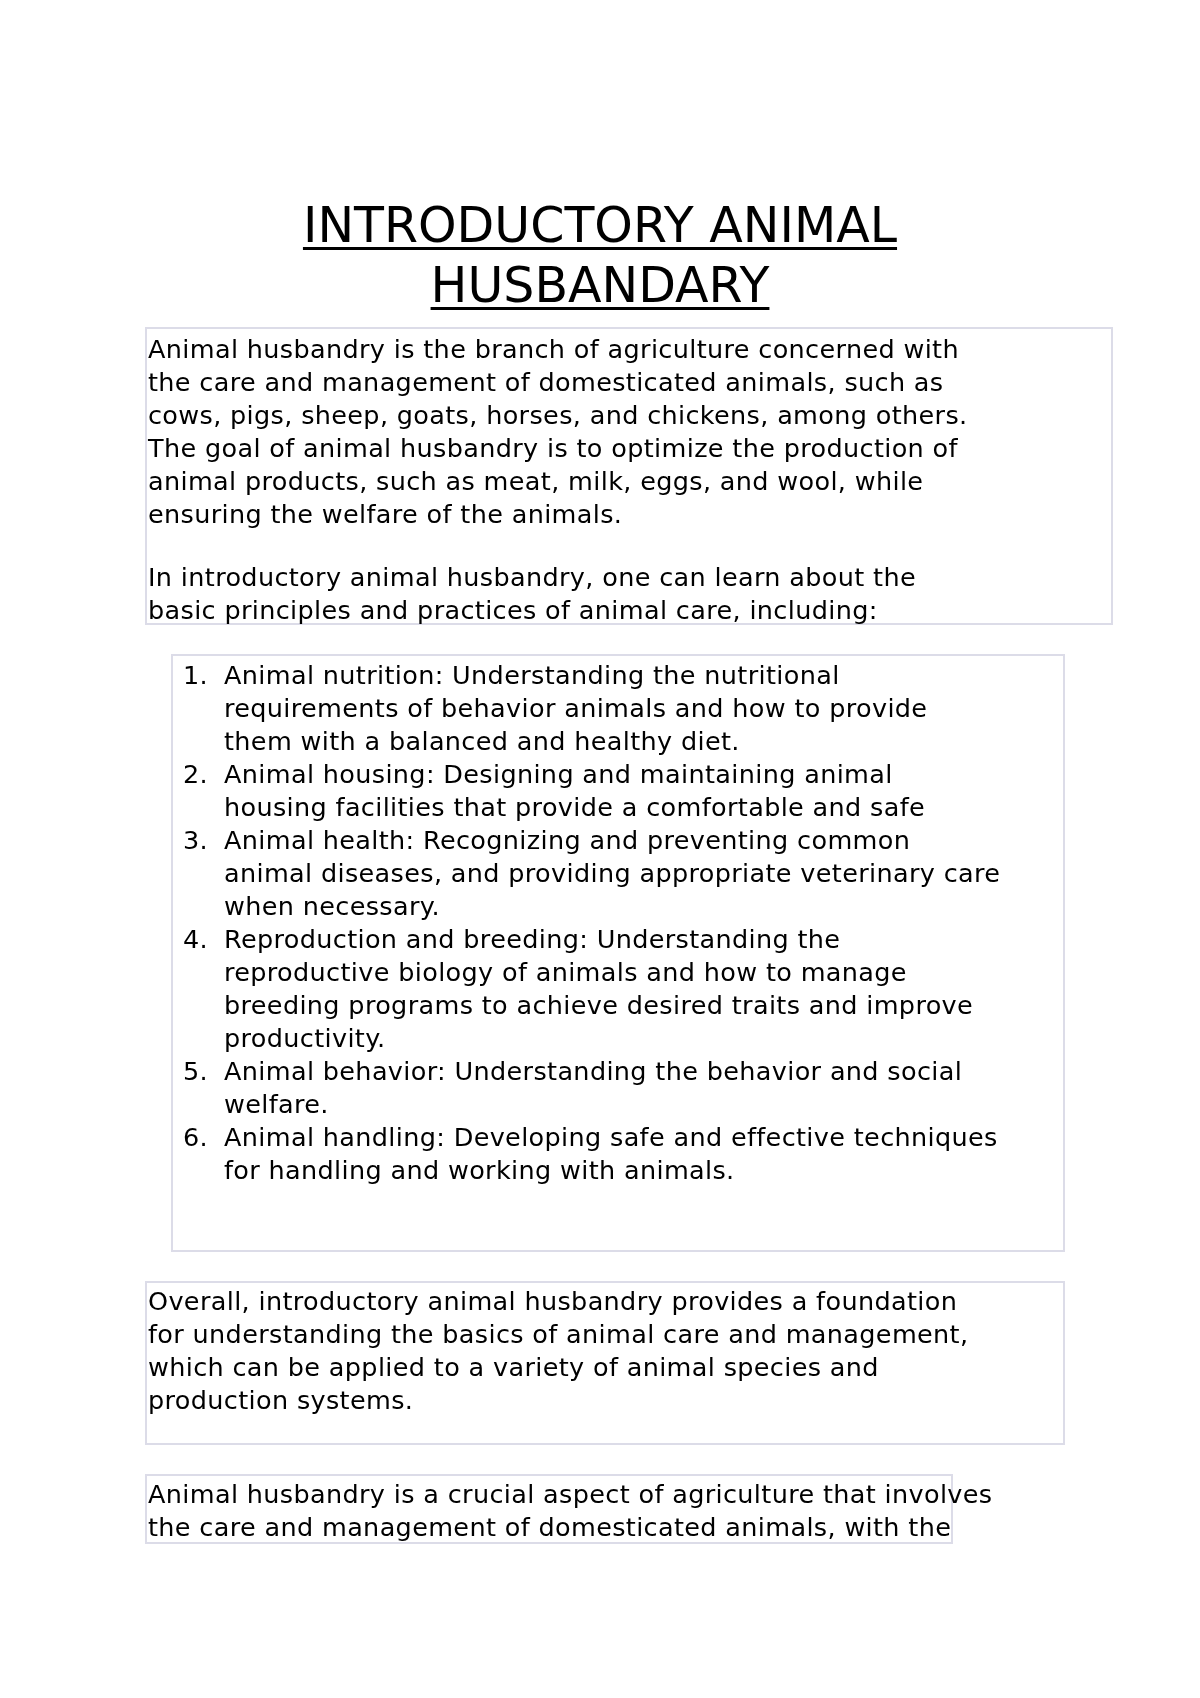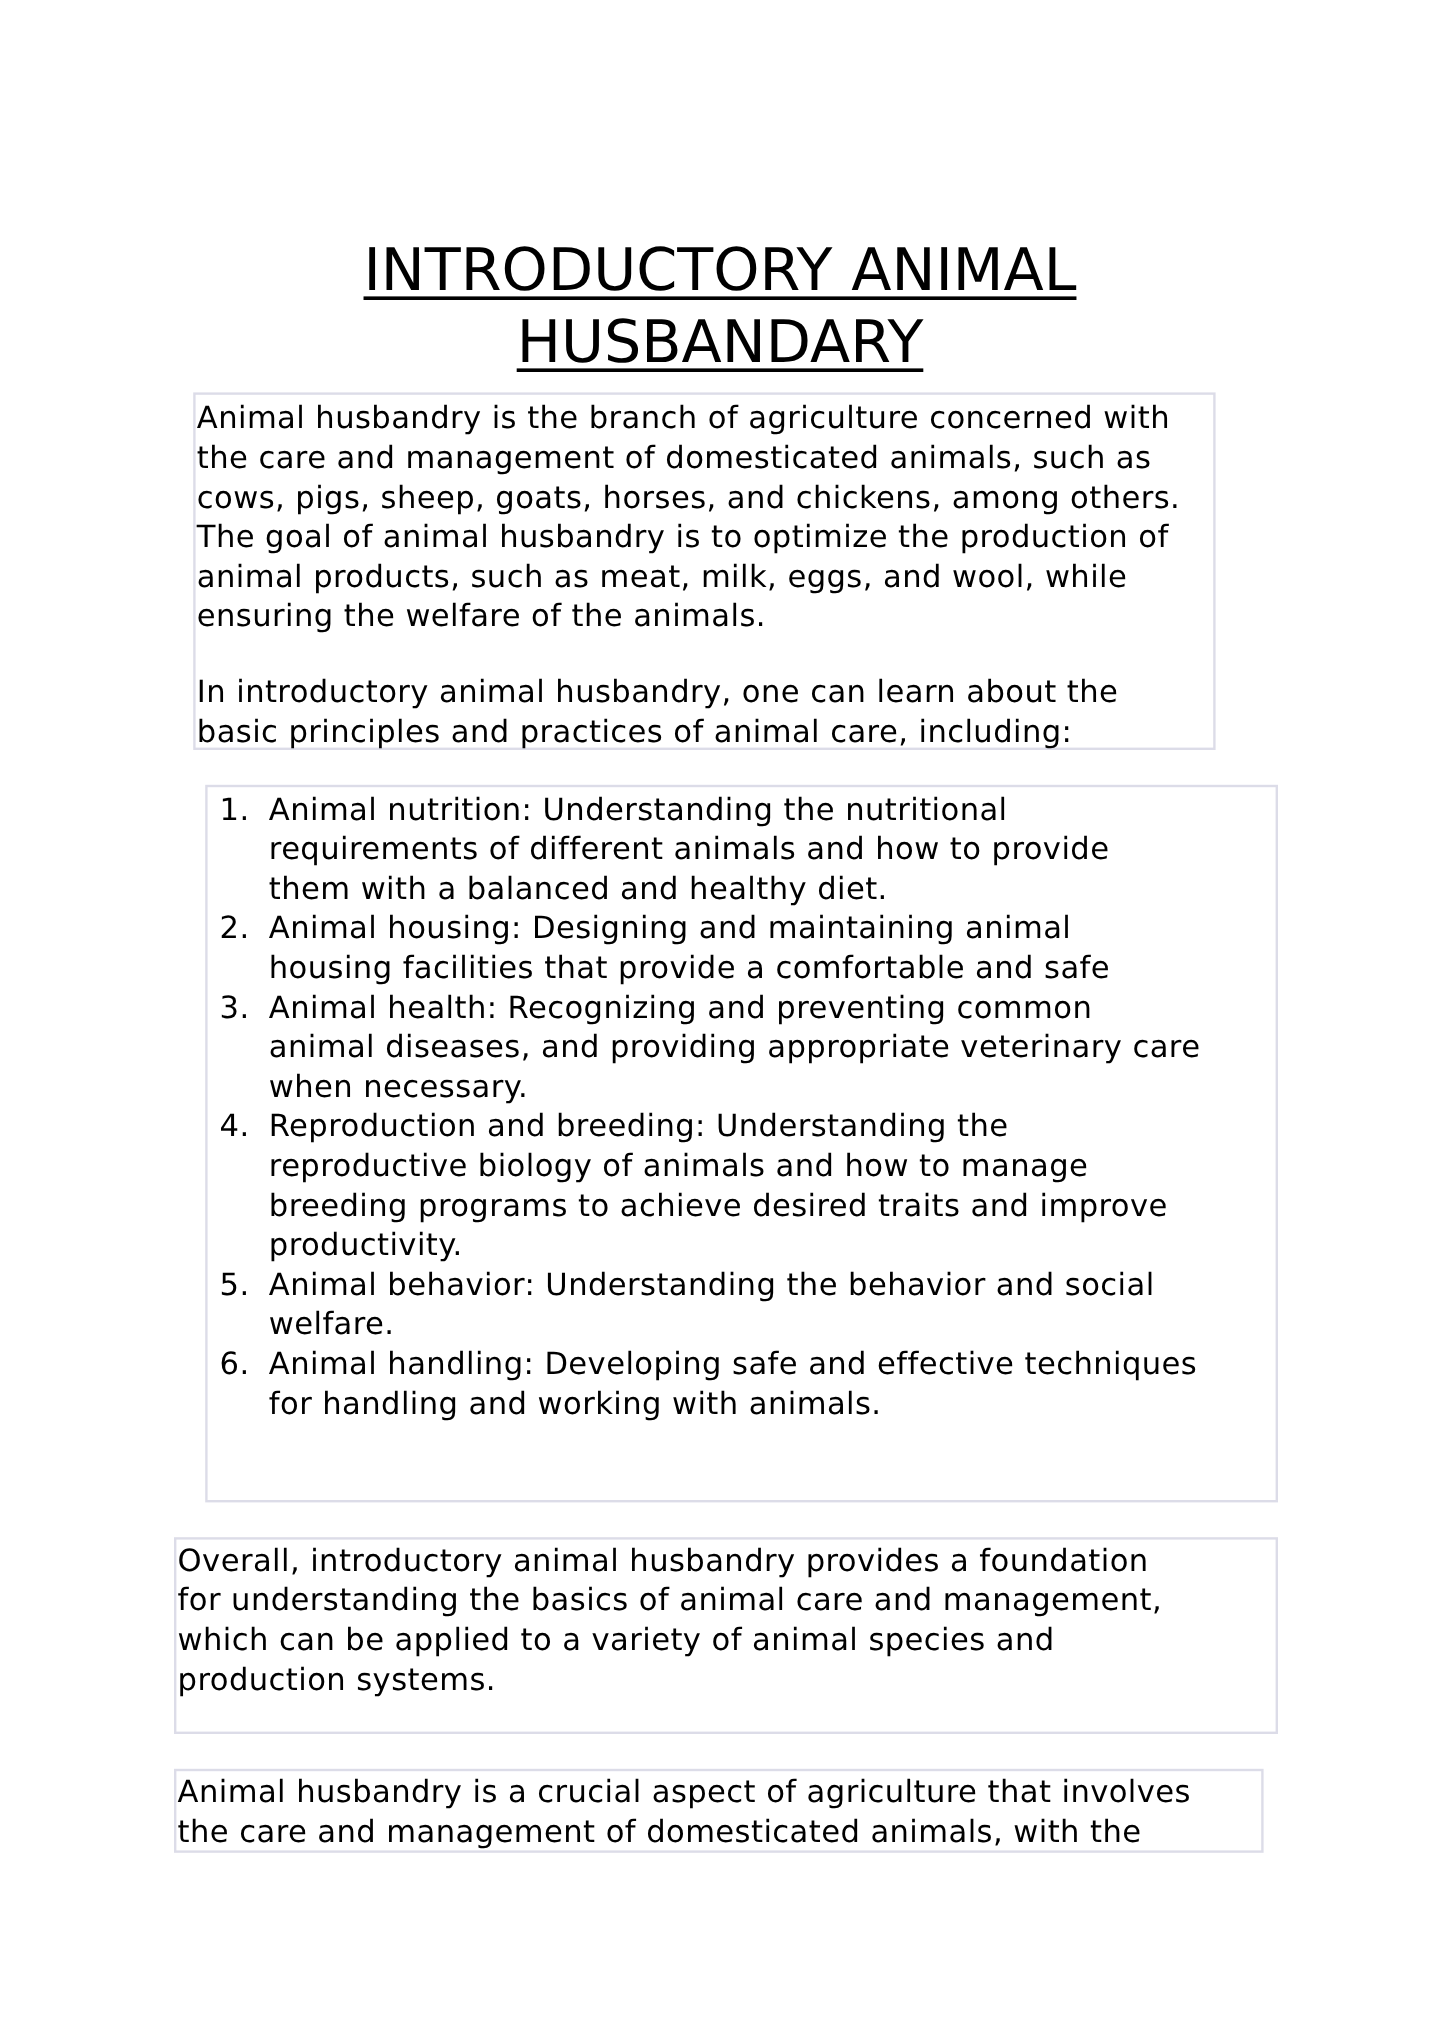--- a/index.html
+++ b/index.html
@@ -4,28 +4,28 @@
   <style>
     html, body { margin: 0; padding: 0; background: #ffffff; }
     body { width: 1200px; height: 1698px; position: relative; overflow: hidden;
            font-family: "DejaVu Sans", sans-serif; color: #000; }
     .title { position: absolute; left: 0; width: 1200px; top: 196px; text-align: center;
              font-size: 49px; line-height: 60px; }
     .title span { text-decoration: underline; text-decoration-thickness: 3px; text-underline-offset: 5px; }
     .box { position: absolute; border: 2px solid #dcdce8; box-sizing: border-box;
            font-size: 25.5px; line-height: 33px; letter-spacing: 0.35px; }
     .box p { margin: 0; white-space: nowrap; }
-    #box1 { left: 145px; top: 327px; width: 852px; height: 298px; padding: 4px 0 0 1px; margin-left: 16px; }
+    #box1 { left: 145px; top: 327px; width: 968px; height: 298px; padding: 4px 0 0 1px; }
     #box1 .gap { height: 30px; }
     #list { left: 171px; top: 654px; width: 894px; height: 598px; padding: 3px 0 0 10px; }
     .li { display: flex; }
     .li .num { width: 41px; flex: none; }
     .li .txt p { white-space: nowrap; }
     #box3 { left: 145px; top: 1281px; width: 920px; height: 164px; padding: 2px 0 0 1px; }
-    #box4 { left: 145px; top: 1474px; width: 908px; height: 70px; padding: 2px 0 0 1px; }
+    #box4 { left: 145px; top: 1474px; width: 808px; height: 70px; padding: 2px 0 0 1px; }
   </style>
 </head>
 <body>
 
 <div class="title">
   <span>INTRODUCTORY ANIMAL</span><br>
   <span>HUSBANDARY</span>
 </div>
 
 <div class="box" id="box1">
@@ -38,21 +38,21 @@
   <div class="gap"></div>
   <p>In introductory animal husbandry, one can learn about the</p>
   <p>basic principles and practices of animal care, including:</p>
 </div>
 
 <div class="box" id="list">
   <div class="li">
     <span class="num">1.</span>
     <div class="txt">
       <p>Animal nutrition: Understanding the nutritional</p>
-      <p>requirements of different animals and how to provide</p>
+      <p>requirements of behavior animals and how to provide</p>
       <p>them with a balanced and healthy diet.</p>
     </div>
   </div>
   <div class="li">
     <span class="num">2.</span>
     <div class="txt">
       <p>Animal housing: Designing and maintaining animal</p>
       <p>housing facilities that provide a comfortable and safe</p>
     </div>
   </div>

